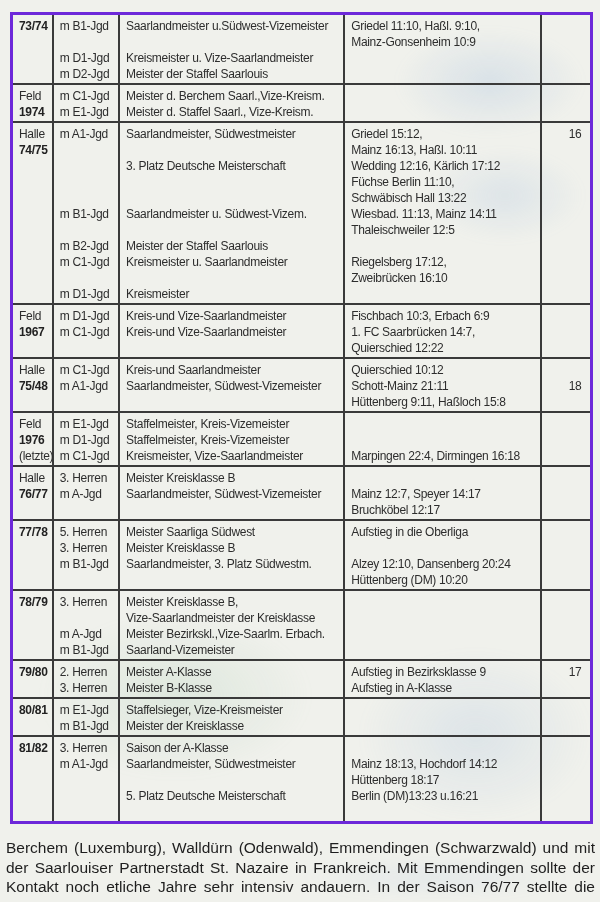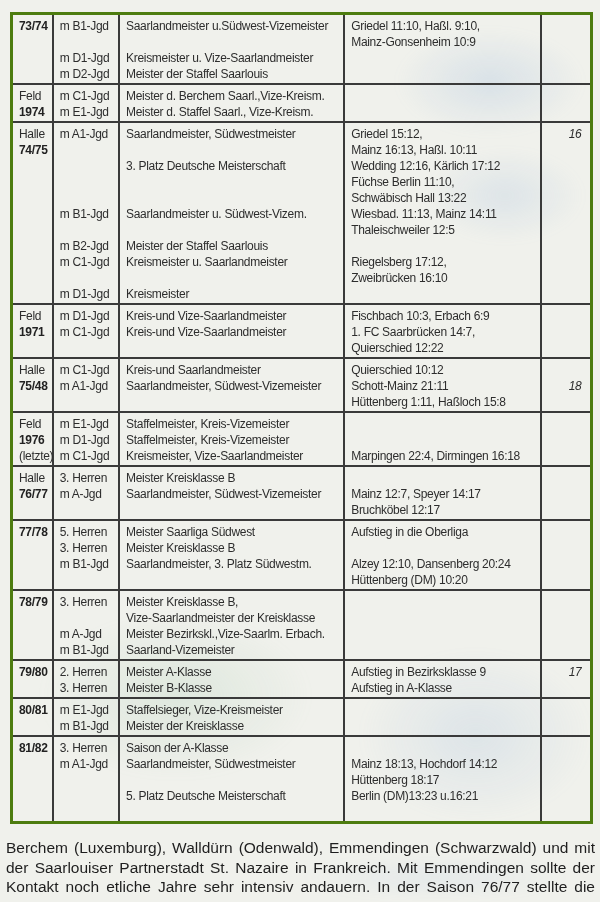--- a/index.html
+++ b/index.html
@@ -17,42 +17,42 @@
   .g3{left:38px;top:612px;width:275px;height:168px;
       background:radial-gradient(ellipse at 50% 50%, rgba(140,190,155,.18), transparent 70%);}
   .g4{left:358px;top:648px;width:235px;height:175px;
       background:radial-gradient(ellipse at 50% 50%, rgba(125,165,215,.16), transparent 70%);}
   .g5{left:300px;top:855px;width:270px;height:45px;
       background:radial-gradient(ellipse at 50% 50%, rgba(125,165,215,.10), transparent 70%);}
 
   table.scan-table{
     position:absolute;left:10px;top:12px;width:583px;
     border-collapse:collapse;table-layout:fixed;
-    border:3px solid #4d7c0f;
+    border:3px solid #6d28d9;
   }
   td{
     border:2px solid #3a3a3a;
     vertical-align:top;
     padding:3px 3px 1px 6px;
     background:transparent;
   }
   .line{
     height:16px;line-height:16px;
     font-size:12px;letter-spacing:-0.3px;
     color:#2d2d2d;white-space:nowrap;
   }
   td.col-title .line, td.col-results .line{overflow:hidden;}
   td.col-season .line{overflow:visible;}
   .line.b{font-weight:bold;color:#222;}
   col.c-season{width:41px;}
   col.c-team{width:66px;}
   col.c-title{width:224px;}
   col.c-results{width:196px;}
   col.c-points{width:50px;}
-  td.col-points{text-align:center;padding-left:20px;padding-right:2px;font-style:italic;}
+  td.col-points{text-align:center;padding-left:20px;padding-right:2px;}
 
   p.caption{
     position:absolute;left:6px;right:5px;top:838px;margin:0;
     font-size:15.5px;line-height:19.5px;color:#1e1e1e;
     text-align:justify;
   }
 </style>
 </head>
 <body>
 
@@ -189,21 +189,21 @@
             <div class="line">&nbsp;</div>
             <div class="line">&nbsp;</div>
             <div class="line">&nbsp;</div>
             <div class="line">&nbsp;</div>
             <div class="line">&nbsp;</div>
           </td>
         </tr>
         <tr>
           <td class="col-season">
             <div class="line">Feld</div>
-            <div class="line b">1971</div>
+            <div class="line b">1967</div>
             <div class="line">&nbsp;</div>
           </td>
           <td class="col-team">
             <div class="line">m D1-Jgd</div>
             <div class="line">m C1-Jgd</div>
             <div class="line">&nbsp;</div>
           </td>
           <td class="col-title">
             <div class="line">Kreis-und Vize-Saarlandmeister</div>
             <div class="line">Kreis-und Vize-Saarlandmeister</div>
@@ -232,21 +232,21 @@
             <div class="line">&nbsp;</div>
           </td>
           <td class="col-title">
             <div class="line">Kreis-und Saarlandmeister</div>
             <div class="line">Saarlandmeister, Südwest-Vizemeister</div>
             <div class="line">&nbsp;</div>
           </td>
           <td class="col-results">
             <div class="line">Quierschied 10:12</div>
             <div class="line">Schott-Mainz 21:11</div>
-            <div class="line">Hüttenberg 1:11, Haßloch 15:8</div>
+            <div class="line">Hüttenberg 9:11, Haßloch 15:8</div>
           </td>
           <td class="col-points">
             <div class="line">&nbsp;</div>
             <div class="line">18</div>
             <div class="line">&nbsp;</div>
           </td>
         </tr>
         <tr>
           <td class="col-season">
             <div class="line">Feld</div>

